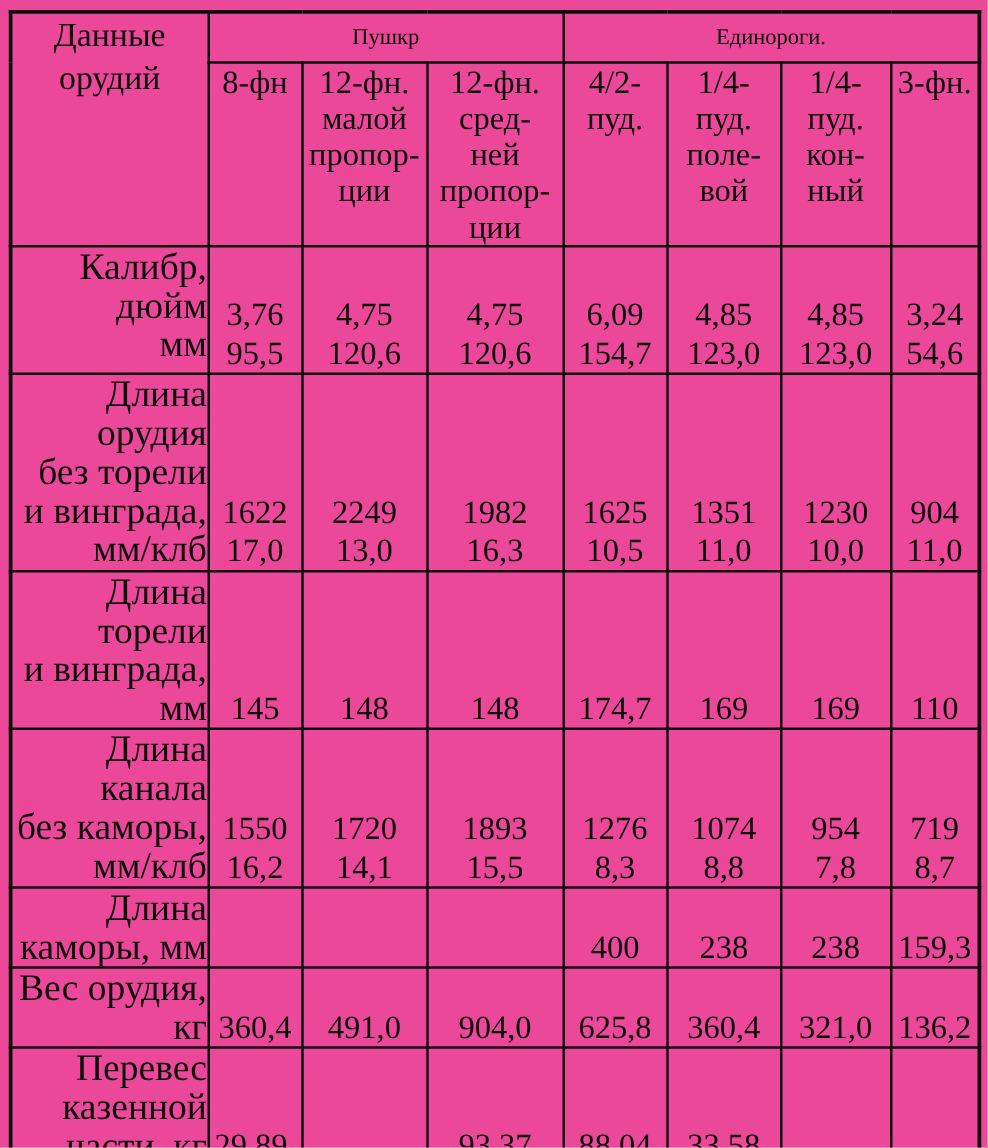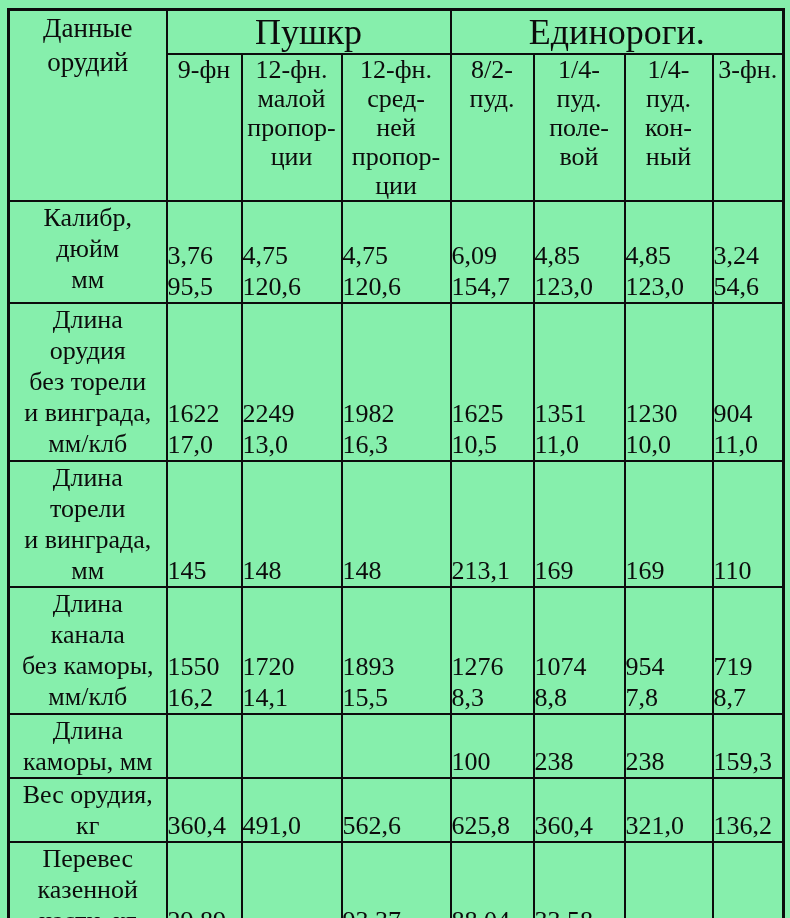--- a/index.html
+++ b/index.html
@@ -6,21 +6,21 @@
     margin: 0;
     padding: 0;
     background: #ffffff;
     width: 790px;
     height: 918px;
     overflow: hidden;
   }
   .page {
     width: 790px;
     height: 918px;
-    background: #86efac;
+    background: #ec4899;
     box-sizing: border-box;
     padding: 8px 7px;
     font-family: "Liberation Serif", "DejaVu Serif", serif;
     color: #0c0c0c;
   }
   table.guns {
     border-collapse: collapse;
     table-layout: fixed;
     width: 775px;
     height: 902px;
@@ -43,44 +43,45 @@
     font-weight: normal;
     font-size: 27px;
     line-height: 34px;
     padding-top: 10px;
     white-space: pre-line;
   }
   th.group {
     vertical-align: middle;
     text-align: center;
     font-weight: normal;
-    font-size: 36px;
+    font-size: 18px;
     border-bottom-width: 2px;
   }
   th.colhead {
     vertical-align: top;
     text-align: center;
     font-weight: normal;
     font-size: 26px;
     line-height: 29px;
     padding-top: 8px;
     white-space: pre-line;
   }
   
   tbody td { border-top-width: 3px; }
   td.label {
     vertical-align: top;
-    text-align: center;
-    font-size: 26px;
+    text-align: right;
+    font-size: 30px;
     line-height: 31px;
     padding: 2px 2px 0 9px;
     white-space: pre-line;
   }
   td.val {
     vertical-align: bottom;
+    text-align: center;
     font-size: 26px;
     line-height: 31px;
     padding-bottom: 3px;
     white-space: pre-line;
   }
   tr.r0 { height: 102px; }
   tr.r1 { height: 158px; }
   tr.r2 { height: 117px; }
   tr.r3 { height: 127px; }
   tr.r4 { height: 60px; }
@@ -103,31 +104,31 @@
       <col style="width:71px">
     </colgroup>
     <thead>
       <tr class="hr1">
         <th class="corner" rowspan="2">Данные
 орудий</th>
         <th class="group" colspan="3">Пушкр</th>
         <th class="group" colspan="4">Единороги.</th>
       </tr>
       <tr class="hr2">
-        <th class="colhead">9-фн</th>
+        <th class="colhead">8-фн</th>
         <th class="colhead">12-фн.
 малой
 пропор-
 ции</th>
         <th class="colhead">12-фн.
 сред-
 ней
 пропор-
 ции</th>
-        <th class="colhead">8/2-
+        <th class="colhead">4/2-
 пуд.</th>
         <th class="colhead">1/4-
 пуд.
 поле-
 вой</th>
         <th class="colhead">1/4-
 пуд.
 кон-
 ный</th>
         <th class="colhead">3-фн.</th>
@@ -175,21 +176,21 @@
 11,0</td>
       </tr>
       <tr class="r2">
         <td class="label">Длина
 торели
 и винграда,
 мм</td>
         <td class="val">145</td>
         <td class="val">148</td>
         <td class="val">148</td>
-        <td class="val">213,1</td>
+        <td class="val">174,7</td>
         <td class="val">169</td>
         <td class="val">169</td>
         <td class="val">110</td>
       </tr>
       <tr class="r3">
         <td class="label">Длина
 канала
 без каморы,
 мм/клб</td>
         <td class="val">1550
@@ -206,31 +207,31 @@
 7,8</td>
         <td class="val">719
 8,7</td>
       </tr>
       <tr class="r4">
         <td class="label">Длина
 каморы, мм</td>
         <td class="val"></td>
         <td class="val"></td>
         <td class="val"></td>
-        <td class="val">100</td>
+        <td class="val">400</td>
         <td class="val">238</td>
         <td class="val">238</td>
         <td class="val">159,3</td>
       </tr>
       <tr class="r5">
         <td class="label">Вес орудия,
 кг</td>
         <td class="val">360,4</td>
         <td class="val">491,0</td>
-        <td class="val">562,6</td>
+        <td class="val">904,0</td>
         <td class="val">625,8</td>
         <td class="val">360,4</td>
         <td class="val">321,0</td>
         <td class="val">136,2</td>
       </tr>
       <tr class="r6">
         <td class="label">Перевес
 казенной
 части, кг</td>
         <td class="val">29,89.</td>

